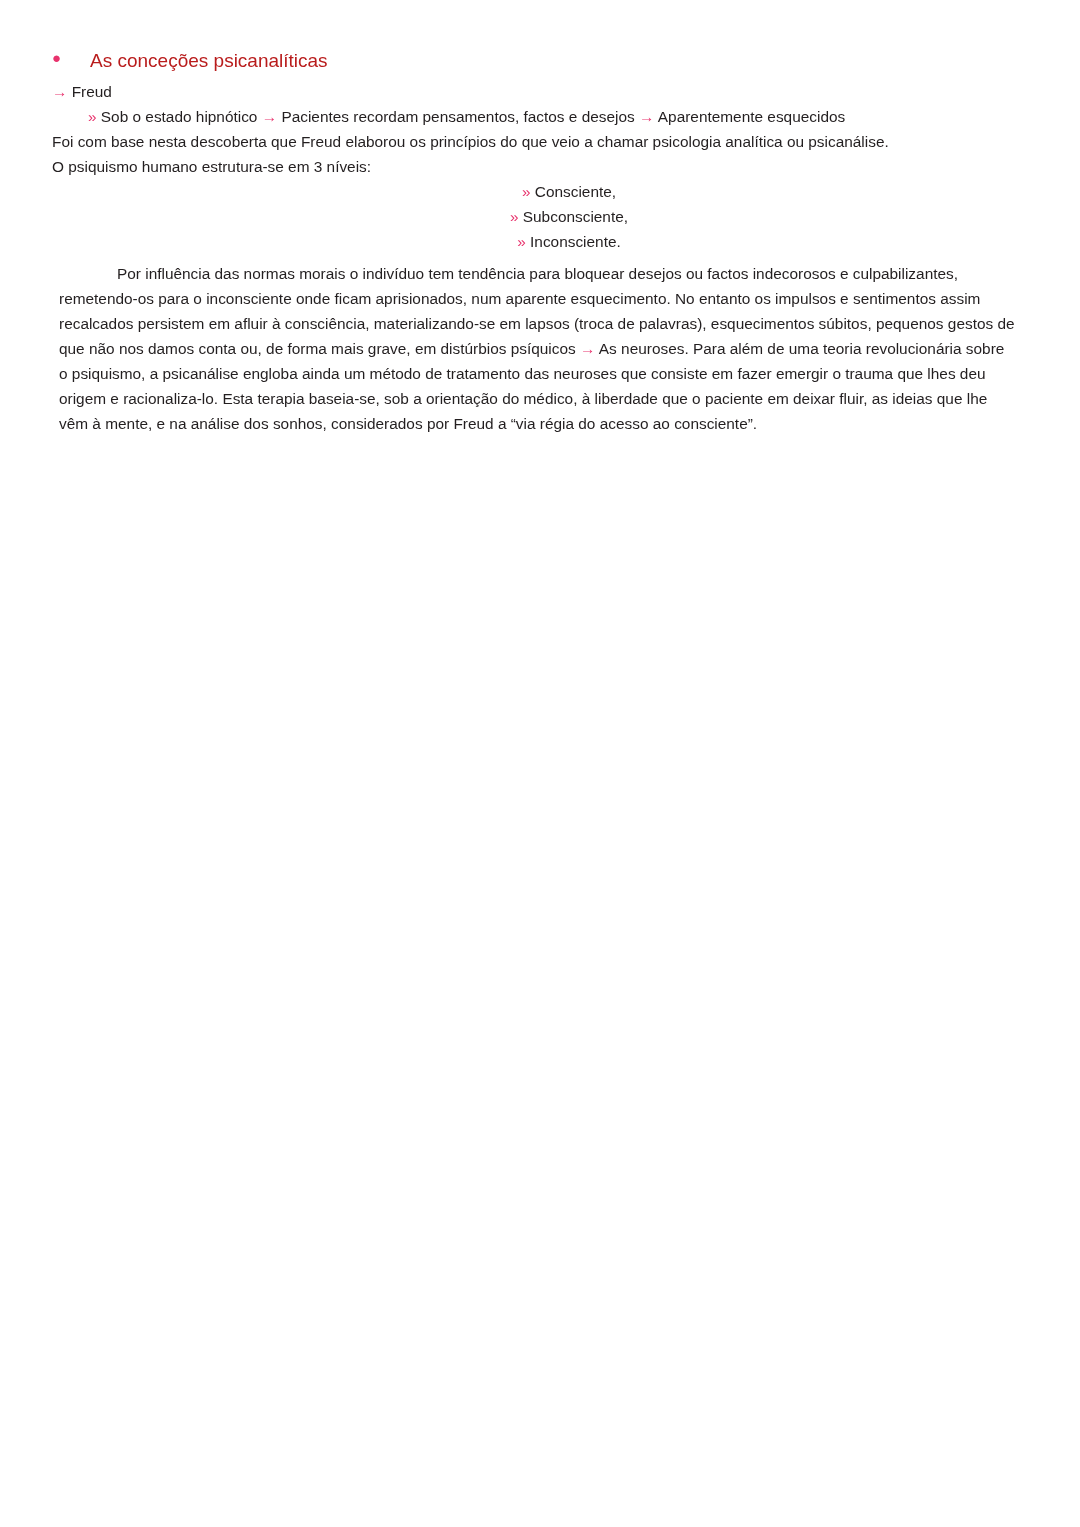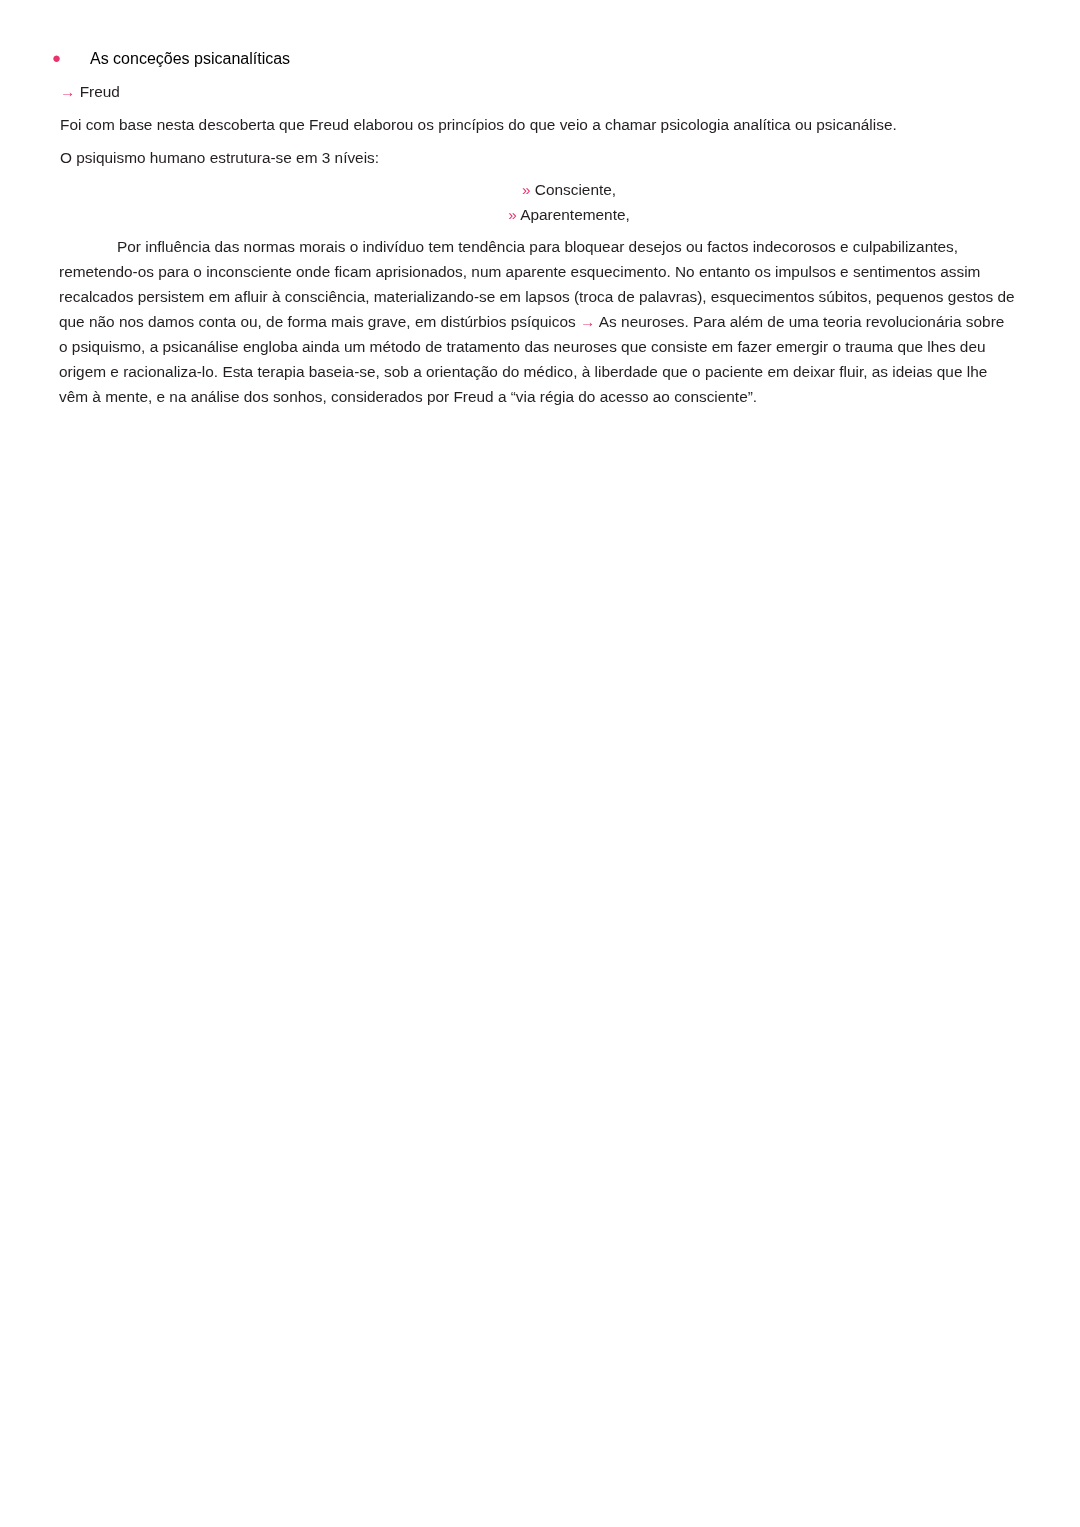--- a/index.html
+++ b/index.html
@@ -35,22 +35,22 @@
   .bullet-dot {
     color: #e8336d;
     font-size: 15px;
     line-height: 1.6;
     width: 38px;
     flex: 0 0 38px;
     text-align: left;
     padding-left: 0px;
   }
   .heading-text {
-    color: #000000;
-    font-size: 16px;
+    color: #b91c1c;
+    font-size: 19px;
     line-height: 1.6;
   }
   
   .arrow {
     color: #e8336d;
     font-size: 15.4px;
   }
   .chev {
     color: #e8336d;
     font-size: 15.4px;
@@ -62,21 +62,21 @@
   .lvl1 {
     margin: 0;
     padding-left: 36px;
   }
   .lvl2 {
     margin: 0;
     padding-left: 255px;
     text-indent: 0;
   }
   .flow {
-    margin: 8px;
+    margin: 0;
     text-align: left;
   }
   .list-item {
     margin: 0;
     padding-left: 62px;
     text-align: center;
   }
   .para-indent {
     margin: 7px;
     text-indent: 58px;
@@ -92,33 +92,45 @@
     <div class="heading-row">
       <span class="bullet-dot">●</span>
       <span class="heading-text">As conceções psicanalíticas</span>
     </div>
 
     <p class="lvl0 flow">
       <span class="arrow">→</span>
       <span>Freud</span>
     </p>
 
+    <p class="lvl1 flow">
+      <span class="chev">»</span>
+      <span>Sob o estado hipnótico</span>
+      <span class="arrow">→</span>
+      <span>Pacientes recordam pensamentos, factos e desejos</span>
+      <span class="arrow">→</span>
+      <span>Aparentemente esquecidos</span>
+    </p>
 
 
     <p class="lvl0 flow">Foi com base nesta descoberta que Freud elaborou os princípios do que veio a chamar psicologia analítica ou psicanálise.</p>
 
     <p class="lvl0 flow">O psiquismo humano estrutura-se em 3 níveis:</p>
 
     <p class="list-item">
       <span class="chev">»</span>
       <span>Consciente,</span>
     </p>
     <p class="list-item">
       <span class="chev">»</span>
-      <span>Aparentemente,</span>
+      <span>Subconsciente,</span>
+    </p>
+    <p class="list-item">
+      <span class="chev">»</span>
+      <span>Inconsciente.</span>
     </p>
 
     <p class="para-indent">
       <span>Por influência das normas morais o indivíduo tem tendência para bloquear desejos ou factos indecorosos e culpabilizantes, remetendo-os para o inconsciente onde ficam aprisionados, num aparente esquecimento. No entanto os impulsos e sentimentos assim recalcados persistem em afluir à consciência, materializando-se em lapsos (troca de palavras), esquecimentos súbitos, pequenos gestos de que não nos damos conta ou, de forma mais grave, em distúrbios psíquicos</span>
       <span class="arrow">→</span>
       <span>As neuroses. Para além de uma teoria revolucionária sobre o psiquismo, a psicanálise engloba ainda um método de tratamento das neuroses que consiste em fazer emergir o trauma que lhes deu origem e racionaliza-lo. Esta terapia baseia-se, sob a orientação do médico, à liberdade que o paciente em deixar fluir, as ideias que lhe vêm à mente, e na análise dos sonhos, considerados por Freud a “via régia do acesso ao consciente”.</span>
     </p>
 
   </div>
 </div>

